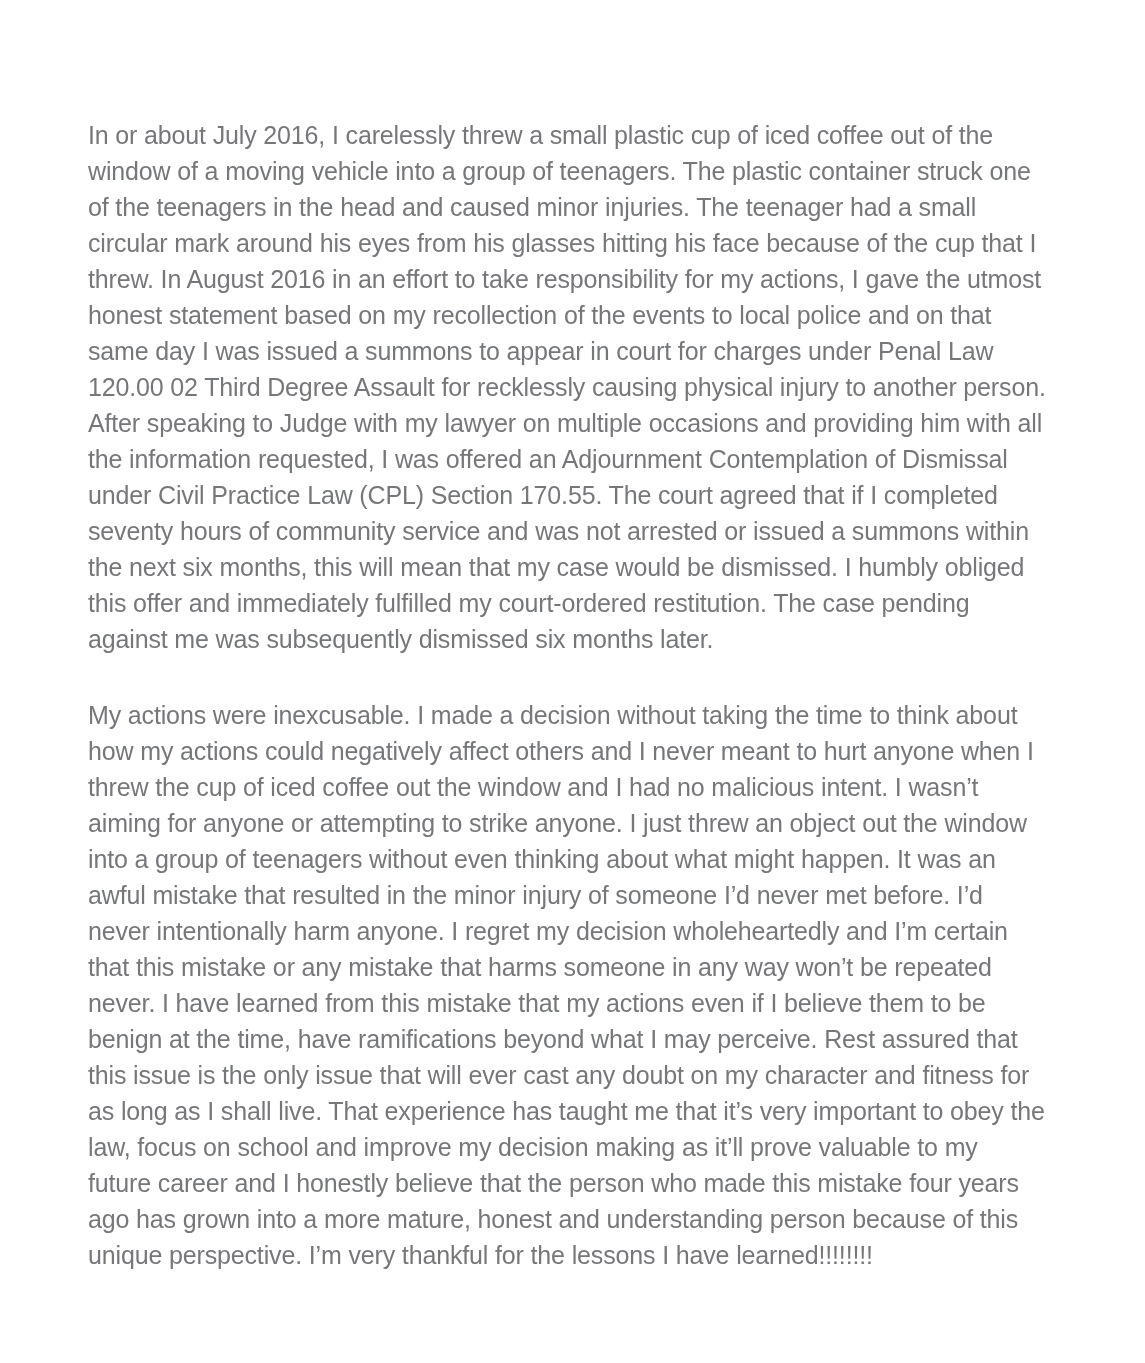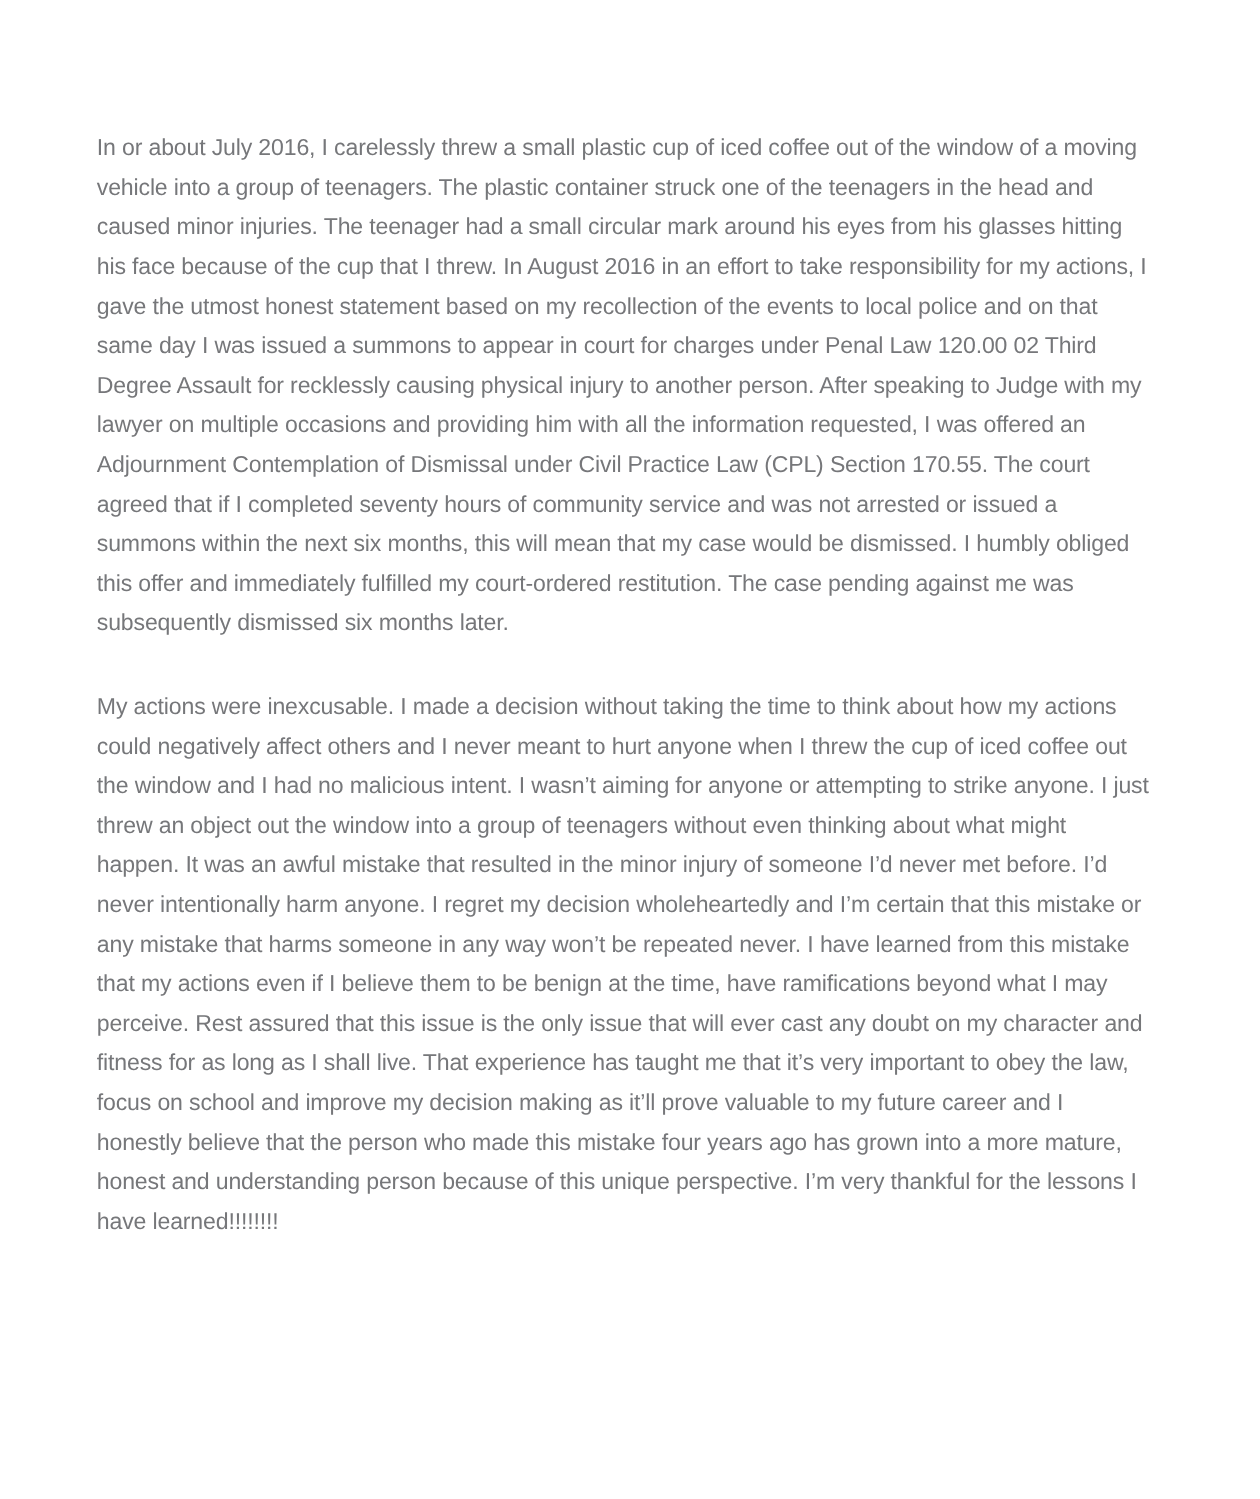--- a/index.html
+++ b/index.html
@@ -17,21 +17,21 @@
   .page {
     box-sizing: border-box;
     width: 1145px;
     height: 1363px;
     padding: 117px 0 0 88px;
     background: #ffffff;
   }
   .para {
     width: 958px;
     margin: 0 0 40px 0;
-    font-size: 21px;
+    font-size: 25px;
     line-height: 36px;
     font-weight: 400;
     color: #76777a;
     letter-spacing: -0.15px;
     text-align: left;
     white-space: pre-wrap;
   }
   .para:last-child {
     margin-bottom: 0;
   }

